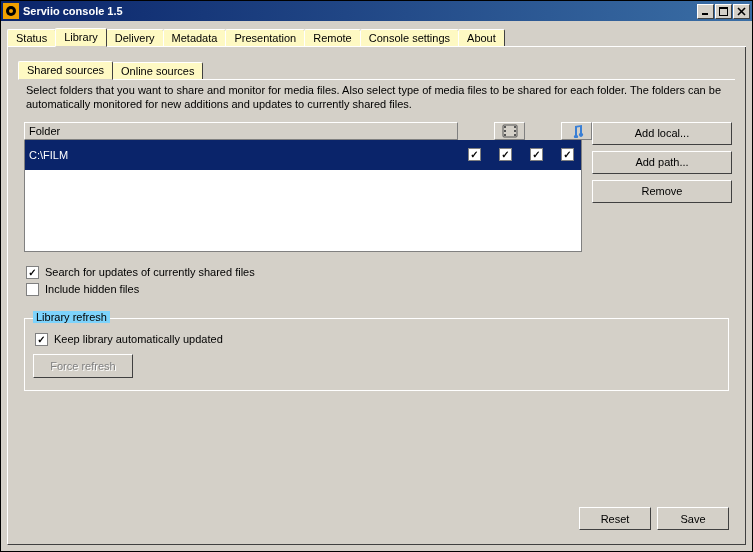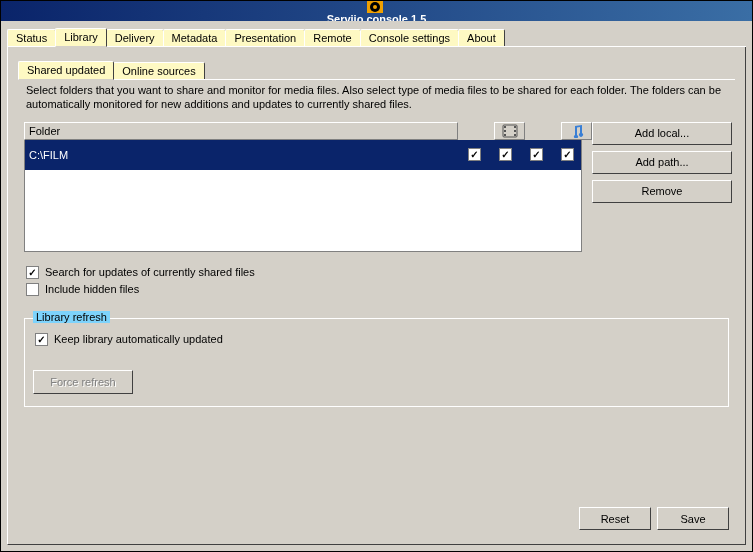--- a/index.html
+++ b/index.html
@@ -1,20 +1,20 @@
 <!DOCTYPE html>
 <html><head>
 <meta charset="utf-8">
 <style>
 * { box-sizing: border-box; font-family: Tahoma, Arial, sans-serif; font-size: 11px; }
 body { margin: 0; background: #b8b8b8; width: 753px; height: 552px; overflow: hidden; }
 
 .window { width: 753px; height: 552px; background: #d4d0c8; border: 1px solid #000; display: flex; flex-direction: column; }
 
-.titlebar { height: 20px; background: linear-gradient(to right, #0a246a, #3a6ea5); display: flex; align-items: center; color: #fff; font-weight: bold; padding: 0 2px; flex-direction: column; }
+.titlebar { height: 20px; background: linear-gradient(to right, #0a246a, #3a6ea5); display: flex; align-items: center; color: #fff; font-weight: bold; padding: 0 2px; }
 .titlebar-icon { width: 16px; height: 16px; background: #f0a000; margin-right: 4px; display: flex; align-items: center; justify-content: center; }
 .titlebar-icon svg { width: 12px; height: 12px; }
 .titlebar-text { flex: 1; }
 .titlebar-buttons { display: flex; gap: 0; }
 .titbtn { width: 17px; height: 15px; background: #d4d0c8; border: 1px solid #fff; border-right-color: #404040; border-bottom-color: #404040; color: #000; display: flex; align-items: center; justify-content: center; font-family: Arial; font-size: 10px; font-weight: bold; margin-left: 1px; cursor: pointer; }
 
 .content-area { flex: 1; background: #d4d0c8; padding: 4px 6px 6px 6px; display: flex; flex-direction: column; }
 
 .main-tabs { display: flex; align-items: flex-end; border-bottom: 1px solid #fff; height: 22px; position: relative; }
 .main-tabs::after { content: ''; position: absolute; bottom: -1px; left: 0; right: 0; height: 1px; background: #fff; }
@@ -94,21 +94,21 @@
         <div class="tab">Metadata</div>
         <div class="tab">Presentation</div>
         <div class="tab">Remote</div>
         <div class="tab">Console settings</div>
         <div class="tab">About</div>
       </div>
 
     <div class="main-tab-panel">
 
       <div class="main-tabs" id="sub-tabs" style="border-bottom:none;">
-          <div class="tab active">Shared updated</div>
+          <div class="tab active">Shared sources</div>
           <div class="tab">Online sources</div>
         </div>
 
       <div class="sub-tab-panel">
         <div class="instructions">Select folders that you want to share and monitor for media files. Also select type of media files to be shared for each folder. The folders can be automatically monitored for new additions and updates to currently shared files.</div>
 
         <div class="folder-area">
           <div class="folder-table-wrap">
             <div class="folder-header">
               <div class="hcell folder-col">Folder</div>
@@ -177,21 +177,21 @@
             <div>Include hidden files</div>
           </div>
         </div>
 
         <div class="groupbox">
           <div class="groupbox-legend">Library refresh</div>
           <div class="opt-row">
             <div class="chk" id="chk-keep">✓</div>
             <div>Keep library automatically updated</div>
           </div>
-          <div class="btn-disabled" style="margin-top:24px;">Force refresh</div>
+          <div class="btn-disabled" style="margin-top:8px;">Force refresh</div>
         </div>
 
       </div>
 
       <div style="flex:1"></div>
 
       <div class="footer">
         <div class="btn">Reset</div>
         <div class="btn">Save</div>
       </div>

